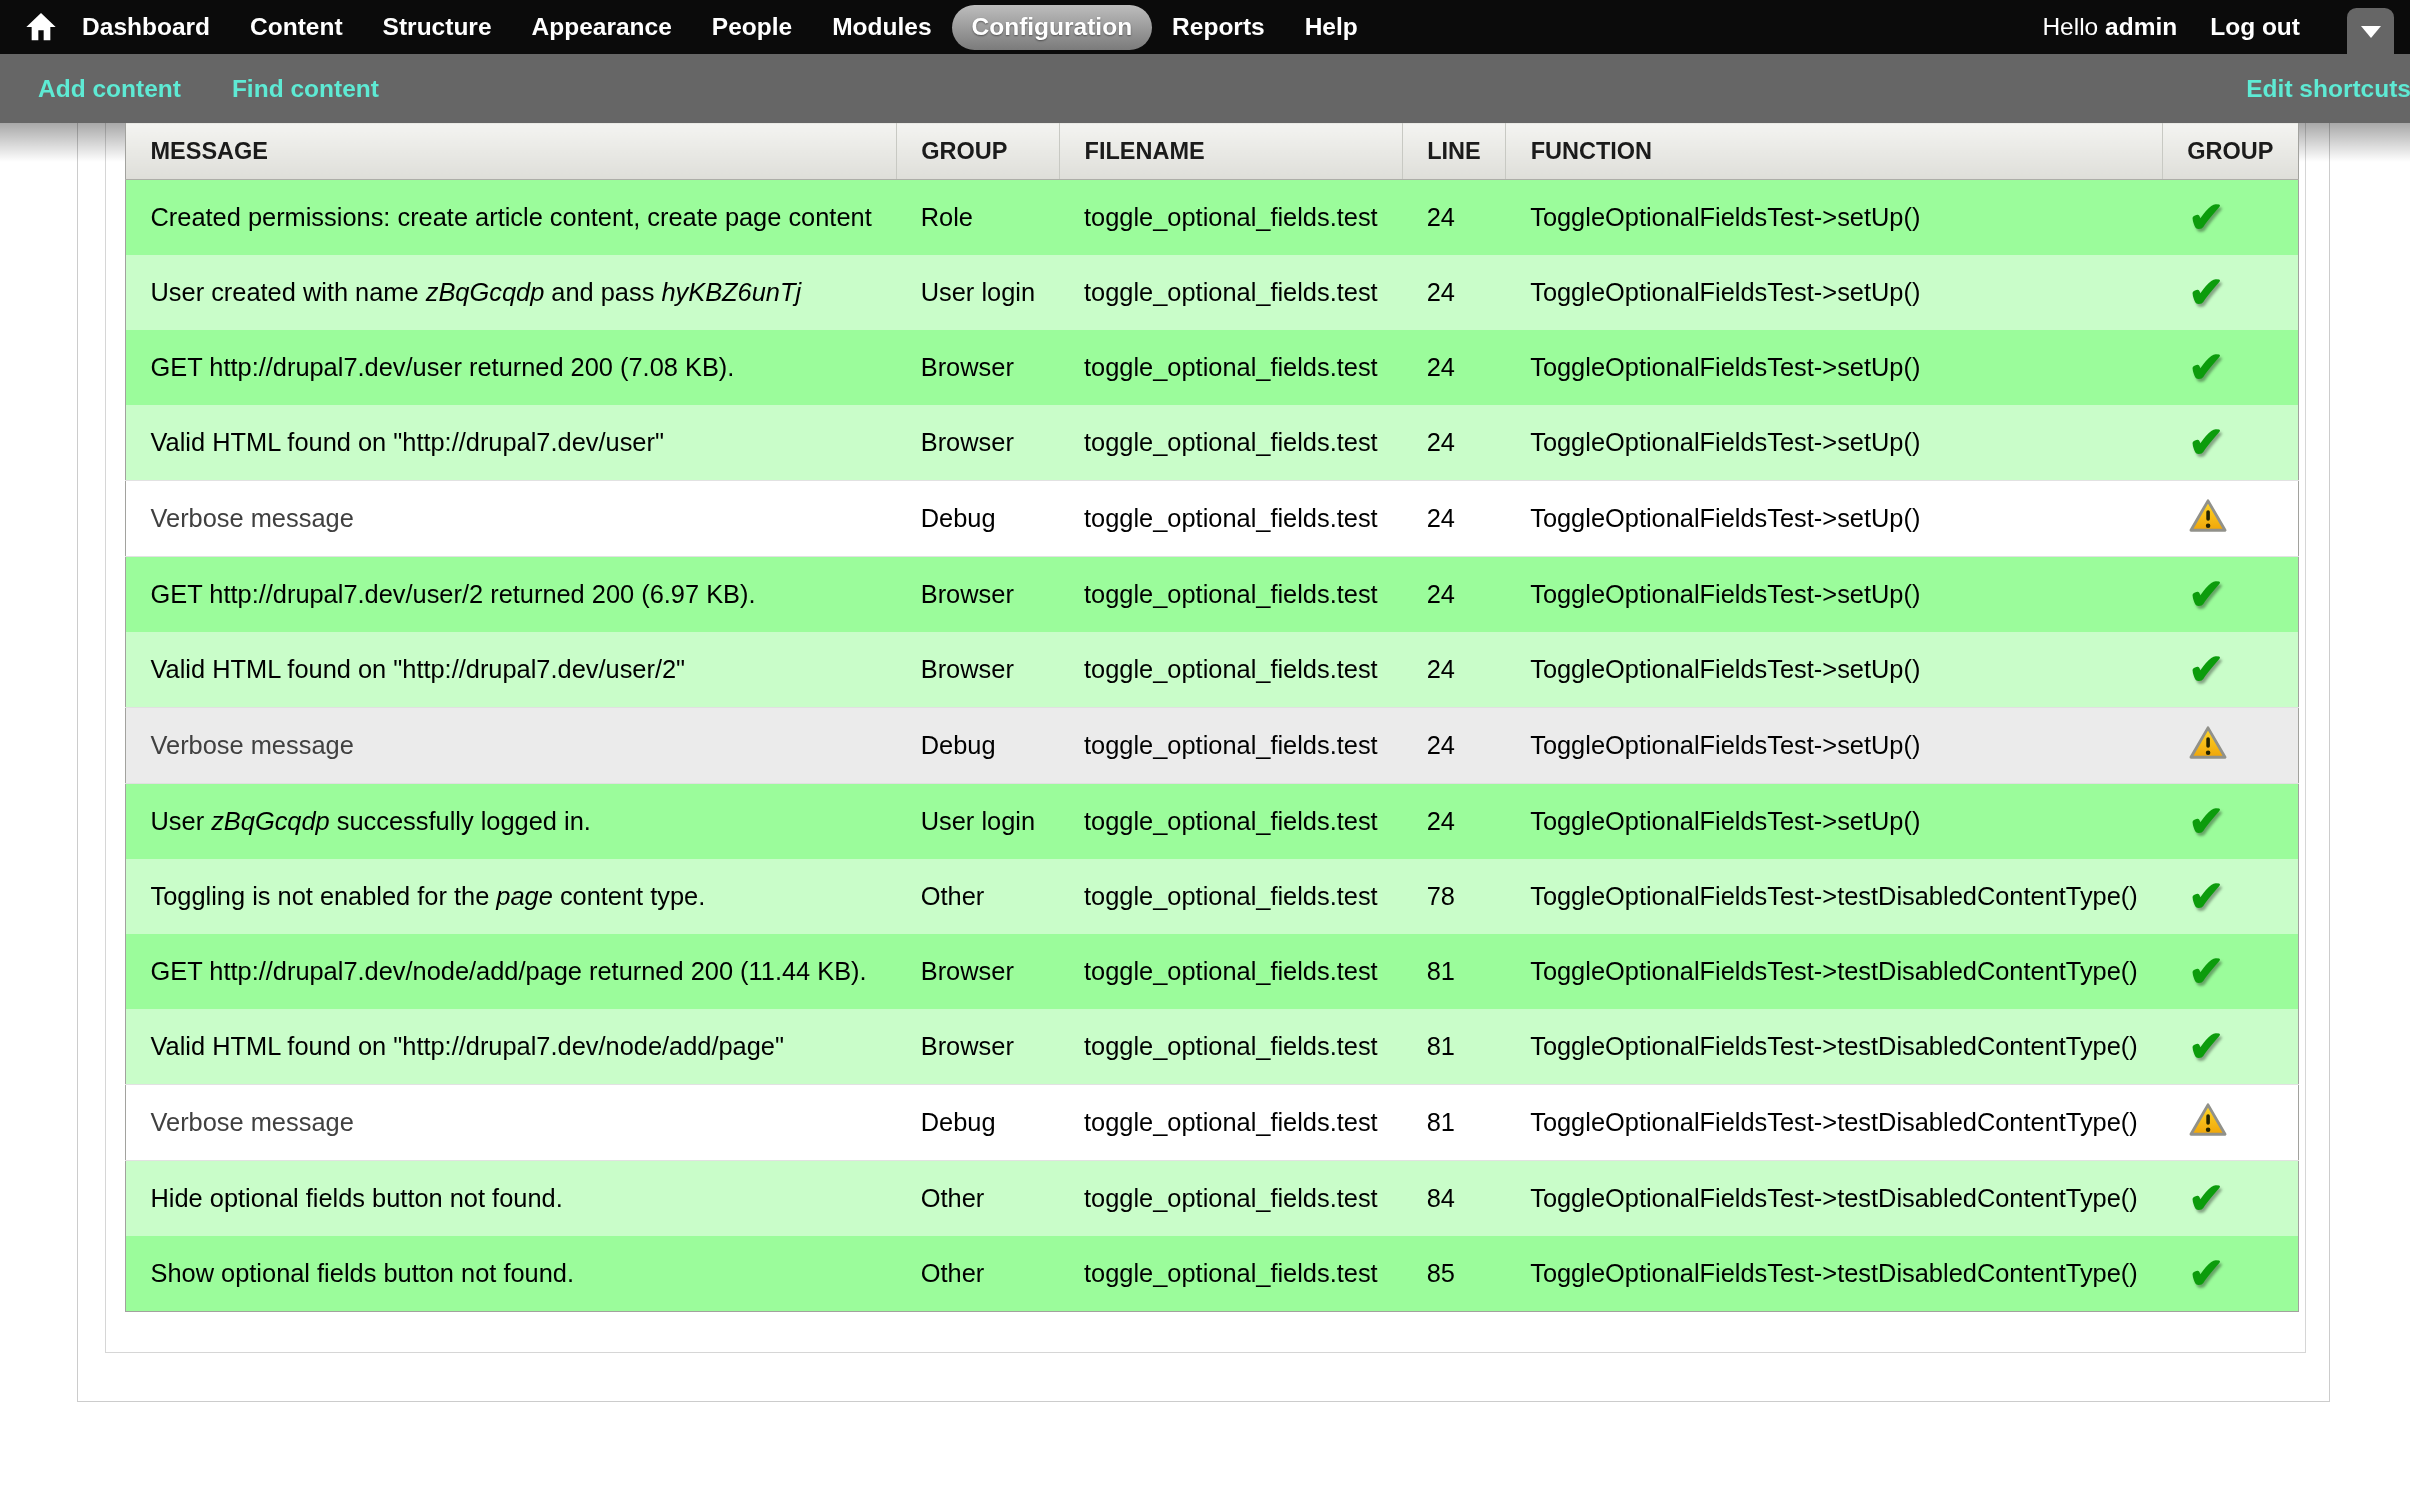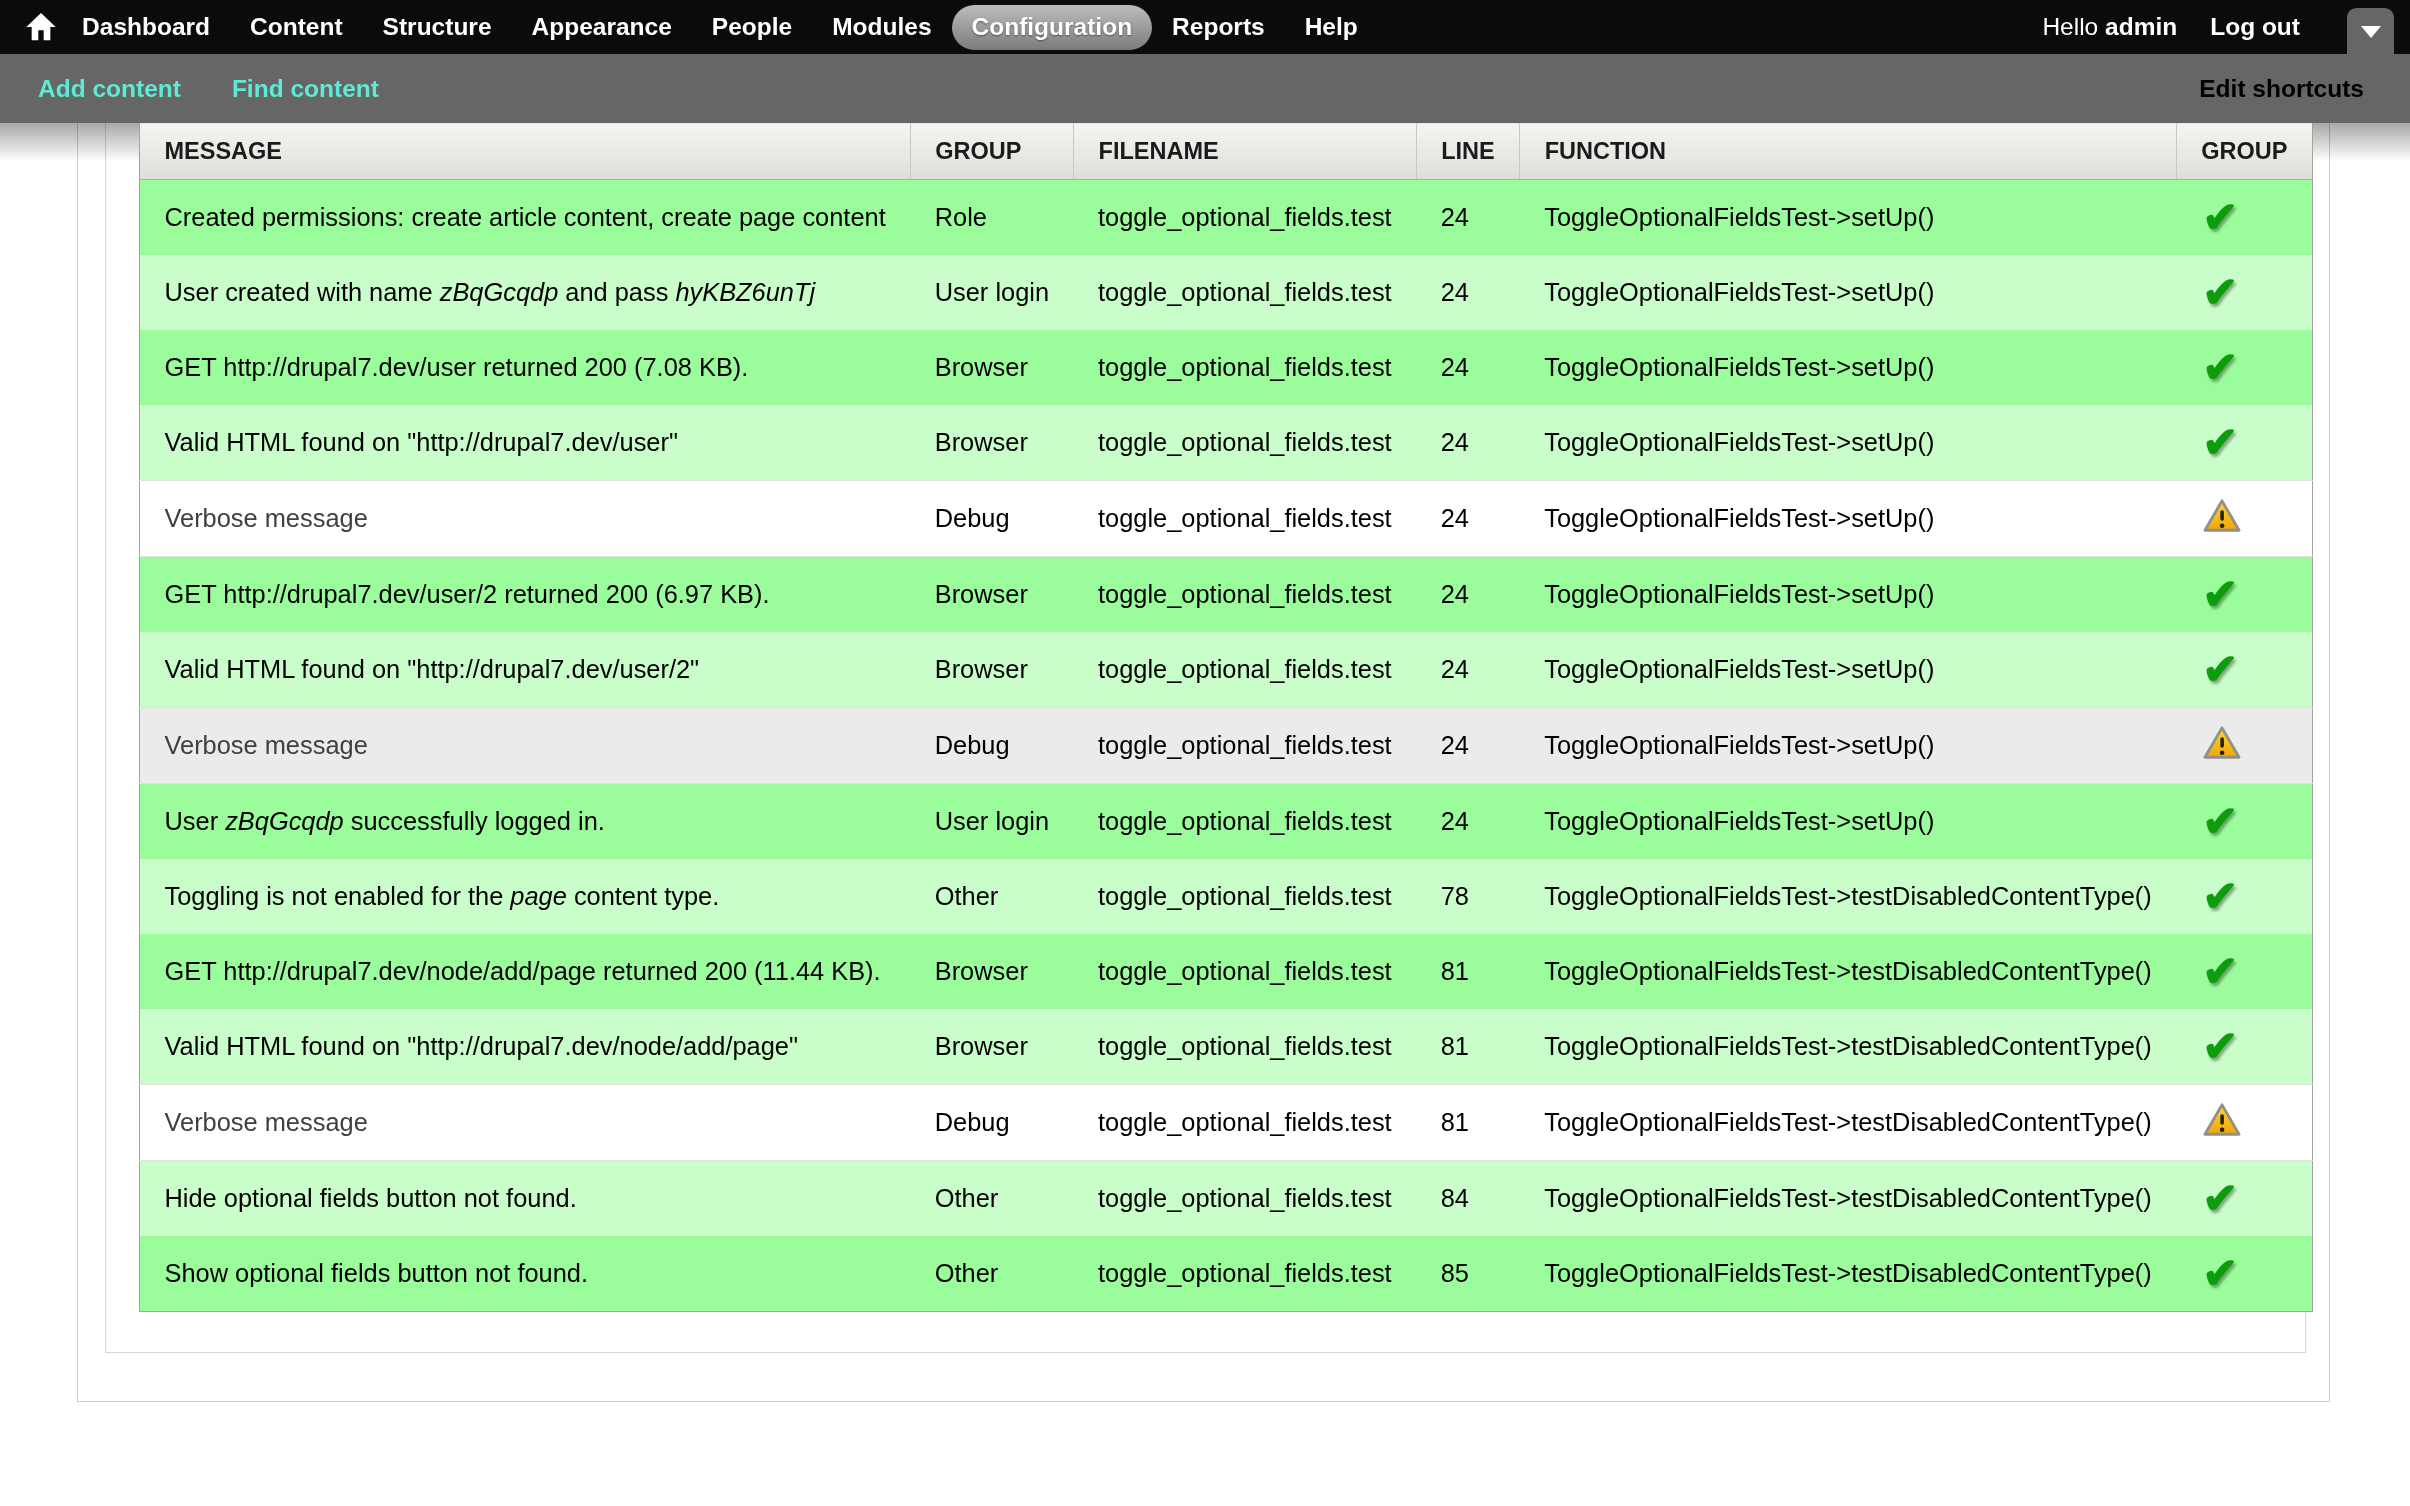--- a/index.html
+++ b/index.html
@@ -40,41 +40,41 @@
     border-top:12.2px solid #fff; margin-top:3.8px;
   }
 
   
   .shortcut-bar {
     position:absolute; top:54px; left:0; width:2411px; height:69px;
     background:#666666; display:flex; align-items:center; z-index:10;
   }
   .shortcut-links { display:flex; gap:51px; margin-left:38px; }
   .shortcut-link { color:#5eead4; font-size:24.5px; font-weight:bold; text-decoration:none; cursor:pointer; white-space:nowrap; }
-  .edit-shortcuts { margin-left:auto; margin-right:47px; color:#000000; font-size:24.5px; font-weight:bold; text-decoration:none; cursor:pointer; }
+  .edit-shortcuts { margin-left:auto; color:#5eead4; font-size:24.5px; font-weight:bold; text-decoration:none; cursor:pointer; }
 
   
   .bar-shadow {
     position:absolute; top:122px; left:0; width:2411px; height:40px;
     background:linear-gradient(rgba(0,0,0,0.35), rgba(0,0,0,0)); z-index:3; pointer-events:none;
   }
 
   
   .outer-box {
     position:absolute; left:77px; top:122px; width:2251px; height:1279px;
     background:#fff; border:1.9px solid #cccccc; border-top:none; z-index:1;
   }
   .inner-box {
     position:absolute; left:105px; top:122px; width:2199px; height:1230px;
     background:#fff; border:1.9px solid #d6d6d6; border-top:none; z-index:2;
   }
 
   
   table.results {
-    position:absolute; left:139px; top:122px; width:2147px;
+    position:absolute; left:125px; top:122px; width:2147px;
     border-collapse:collapse; z-index:4;
     border:1.9px solid #a2a29e; background:#fff;
     font-size:25.4px; color:#000;
   }
   th {
     height:56px; text-align:left; padding:0 24.5px;
     background:linear-gradient(#f4f4f1, #dedeD9);
     font-size:23.5px; font-weight:bold; color:#1b1b1b;
     border-left:1.9px solid #c8c9c3; border-bottom:1.9px solid #adada8;
     white-space:nowrap;

